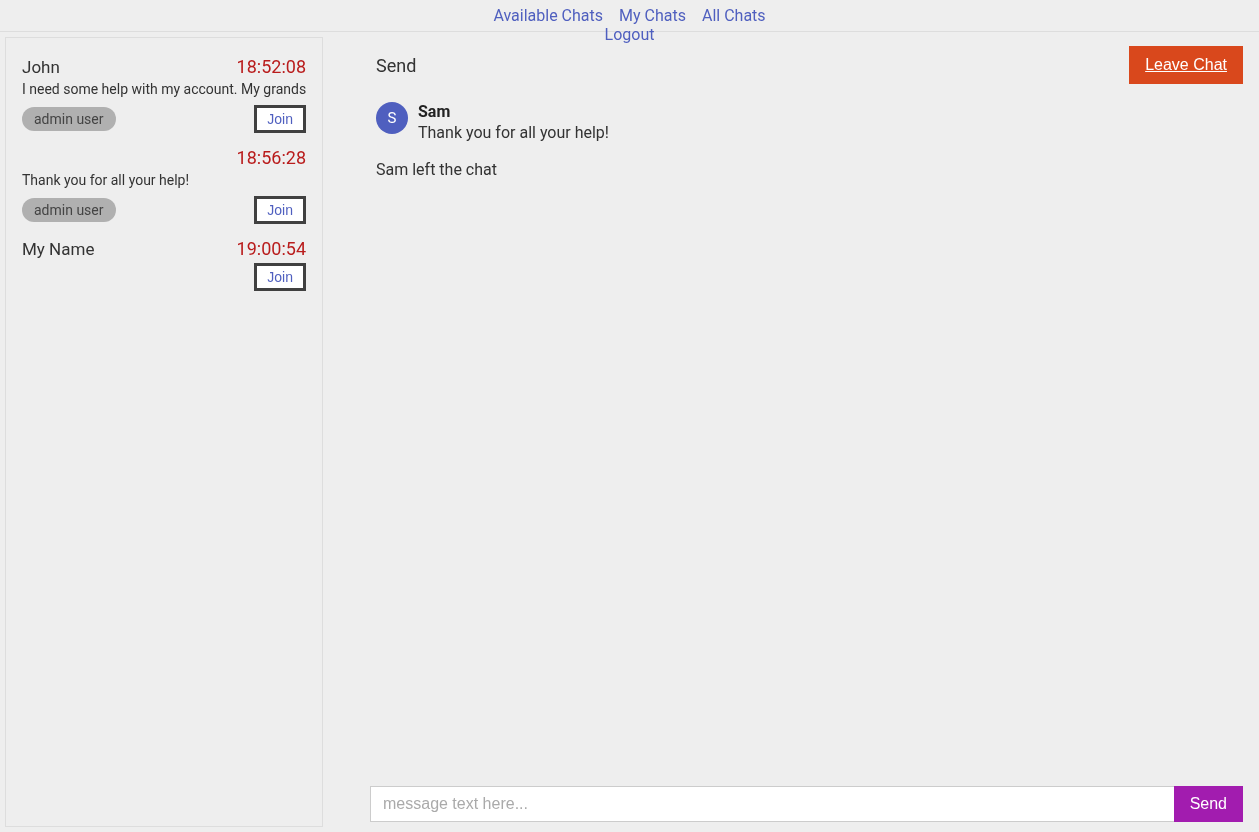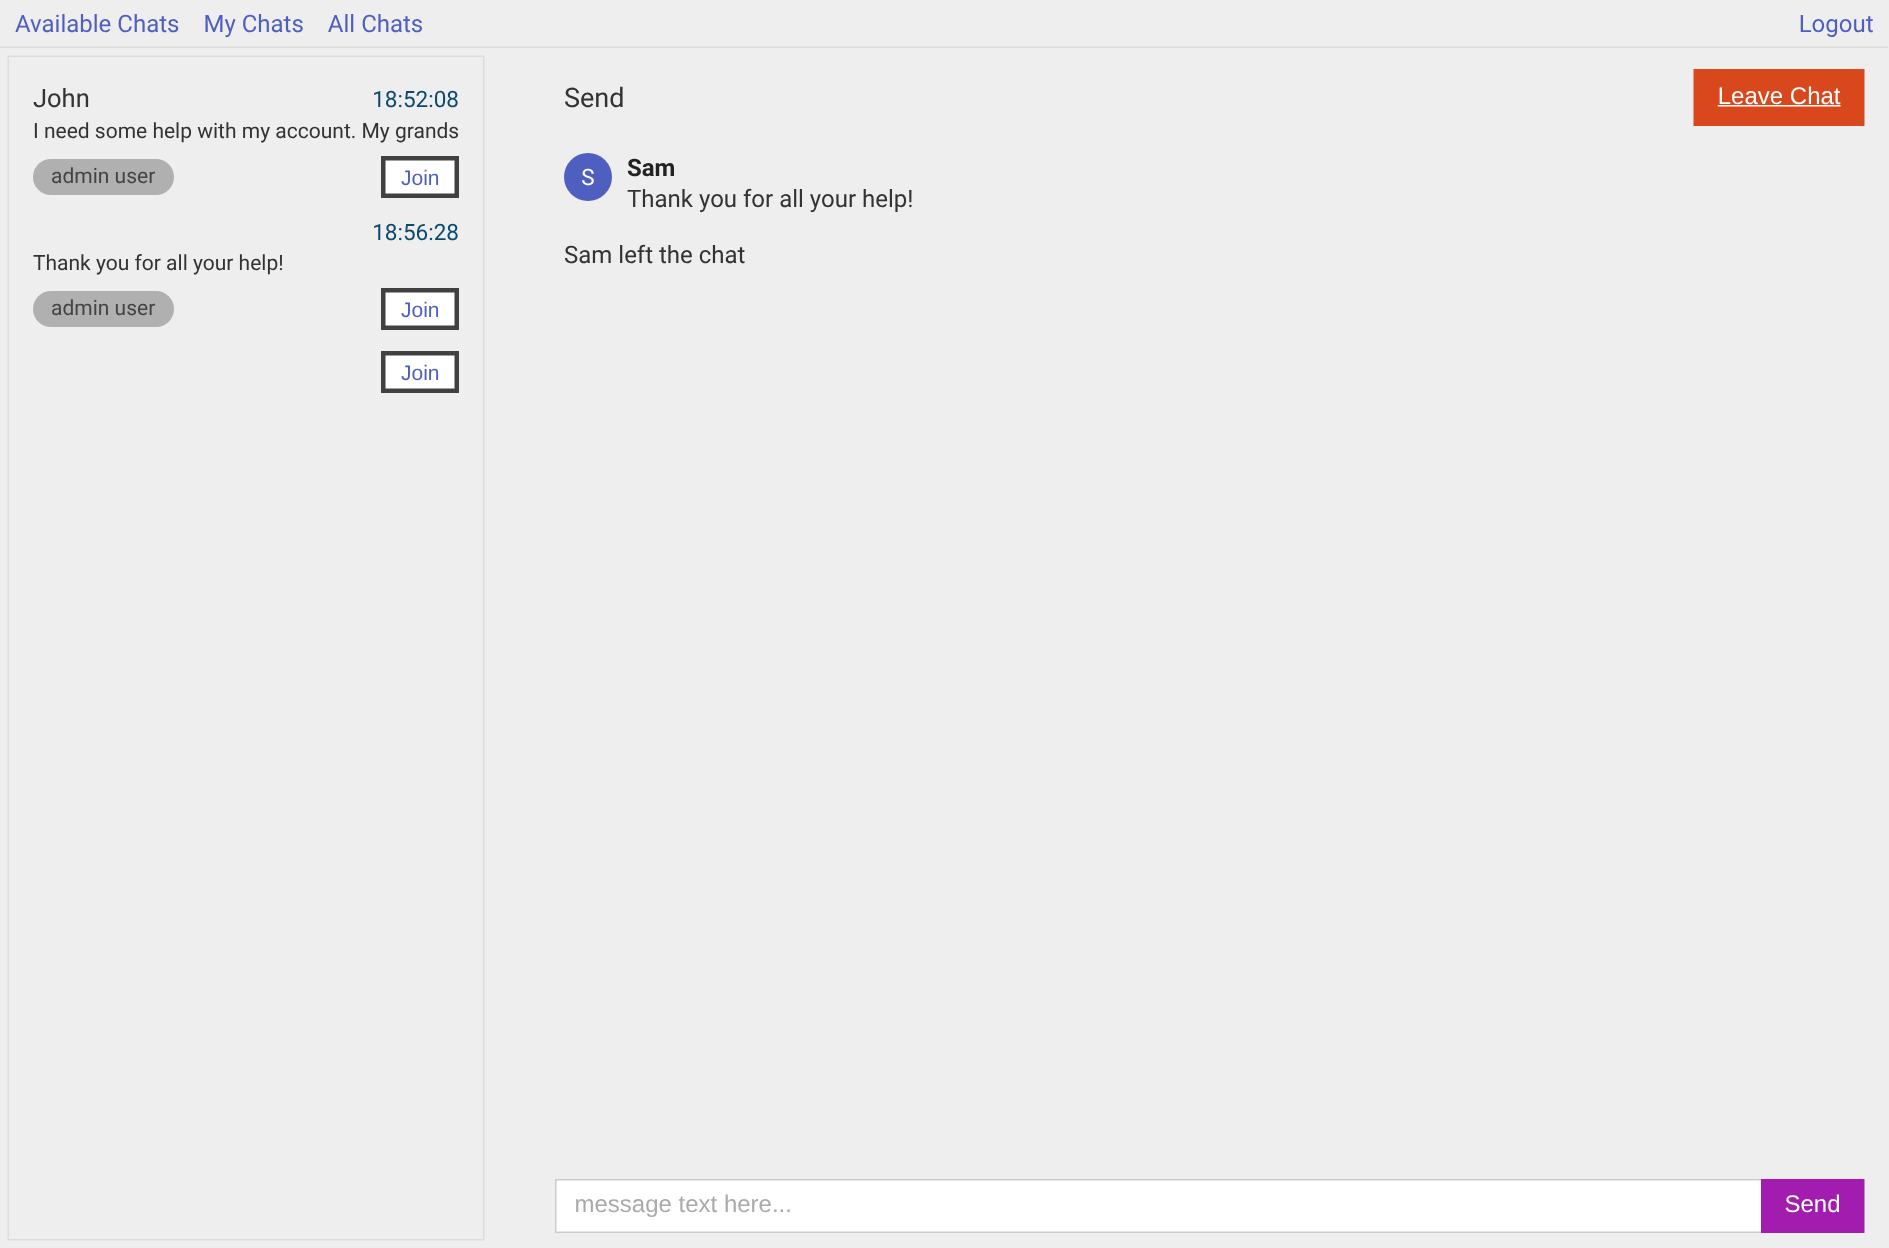--- a/index.html
+++ b/index.html
@@ -11,23 +11,24 @@
       font-family: -apple-system, BlinkMacSystemFont, "Segoe UI", Roboto, Arial, sans-serif;
       background: #eeeeee;
       width: 1259px;
       height: 832px;
       overflow: hidden;
     }
     .navbar {
       display: flex;
       justify-content: space-between;
       align-items: center;
-      padding: 6px 10px;
+      padding: 6px 20px;
       border-bottom: 1px solid #ddd;
       height: 32px;
+      flex-direction: column;
     }
     .navbar-left {
       display: flex;
       gap: 16px;
     }
     .nav-link {
       color: #4f5fbf;
       font-size: 16px;
       cursor: pointer;
     }
@@ -54,22 +55,22 @@
       display: flex;
       justify-content: space-between;
       align-items: baseline;
       margin-bottom: 4px;
     }
     .chat-item .requester-name {
       color: #333;
       font-size: 17px;
     }
     .chat-item .timestamp {
-      color: #0c4a6e;
-      font-size: 15px;
+      color: #b91c1c;
+      font-size: 18px;
     }
     .chat-item .preview {
       color: #333;
       font-size: 14px;
       white-space: nowrap;
       overflow: hidden;
       margin-bottom: 8px;
     }
     .chat-item .row3 {
       display: flex;
@@ -214,20 +215,24 @@
       <span class="requester-name"></span>
       <span class="timestamp">18:56:28</span>
     </div>
     <div class="preview">Thank you for all your help!</div>
     <div class="row3">
       <span class="badge ">admin user</span>
       <button class="join-btn">Join</button>
     </div>
   </div>
       <div class="chat-item">
+    <div class="row1">
+      <span class="requester-name">My Name</span>
+      <span class="timestamp">19:00:54</span>
+    </div>
     <div class="row3">
       <span class="badge hidden"></span>
       <button class="join-btn">Join</button>
     </div>
   </div>
     </div>
   <div class="content">
     <div class="chat-header">
       <span class="chat-title">Send</span>
       <button class="leave-btn">Leave Chat</button>

